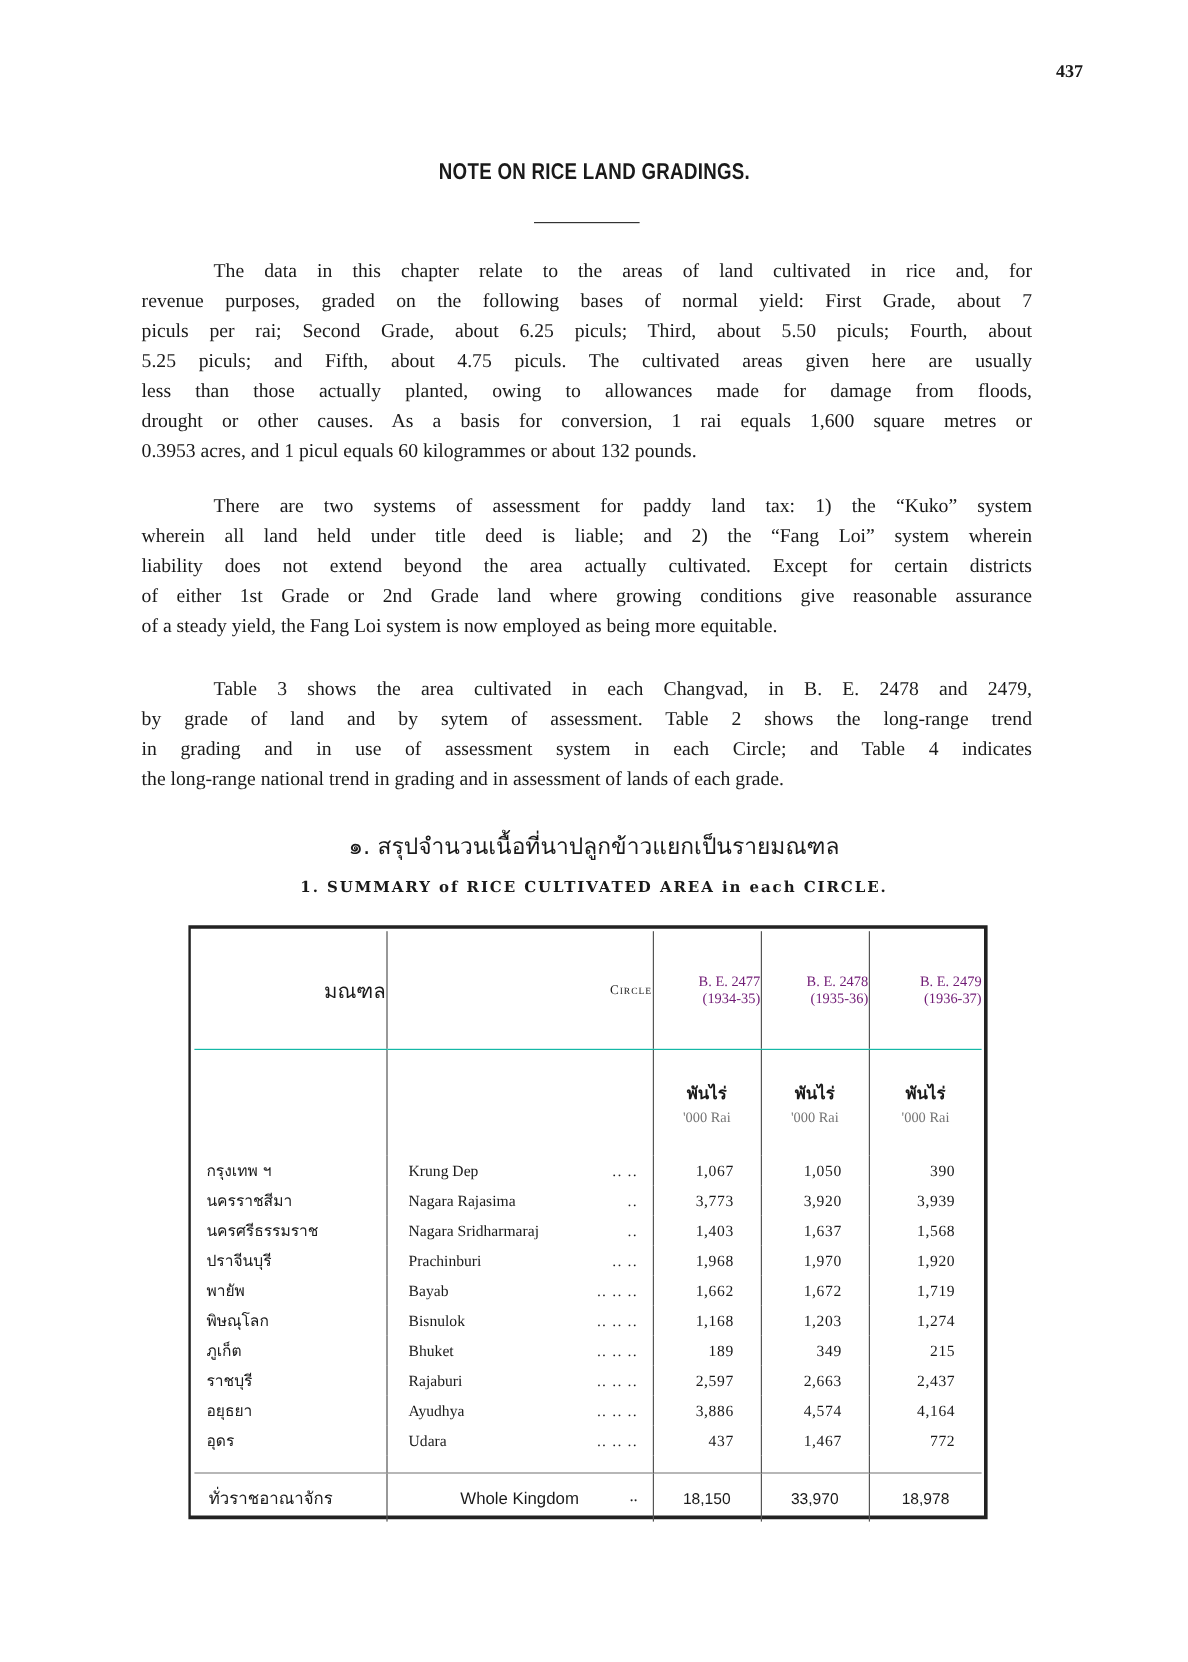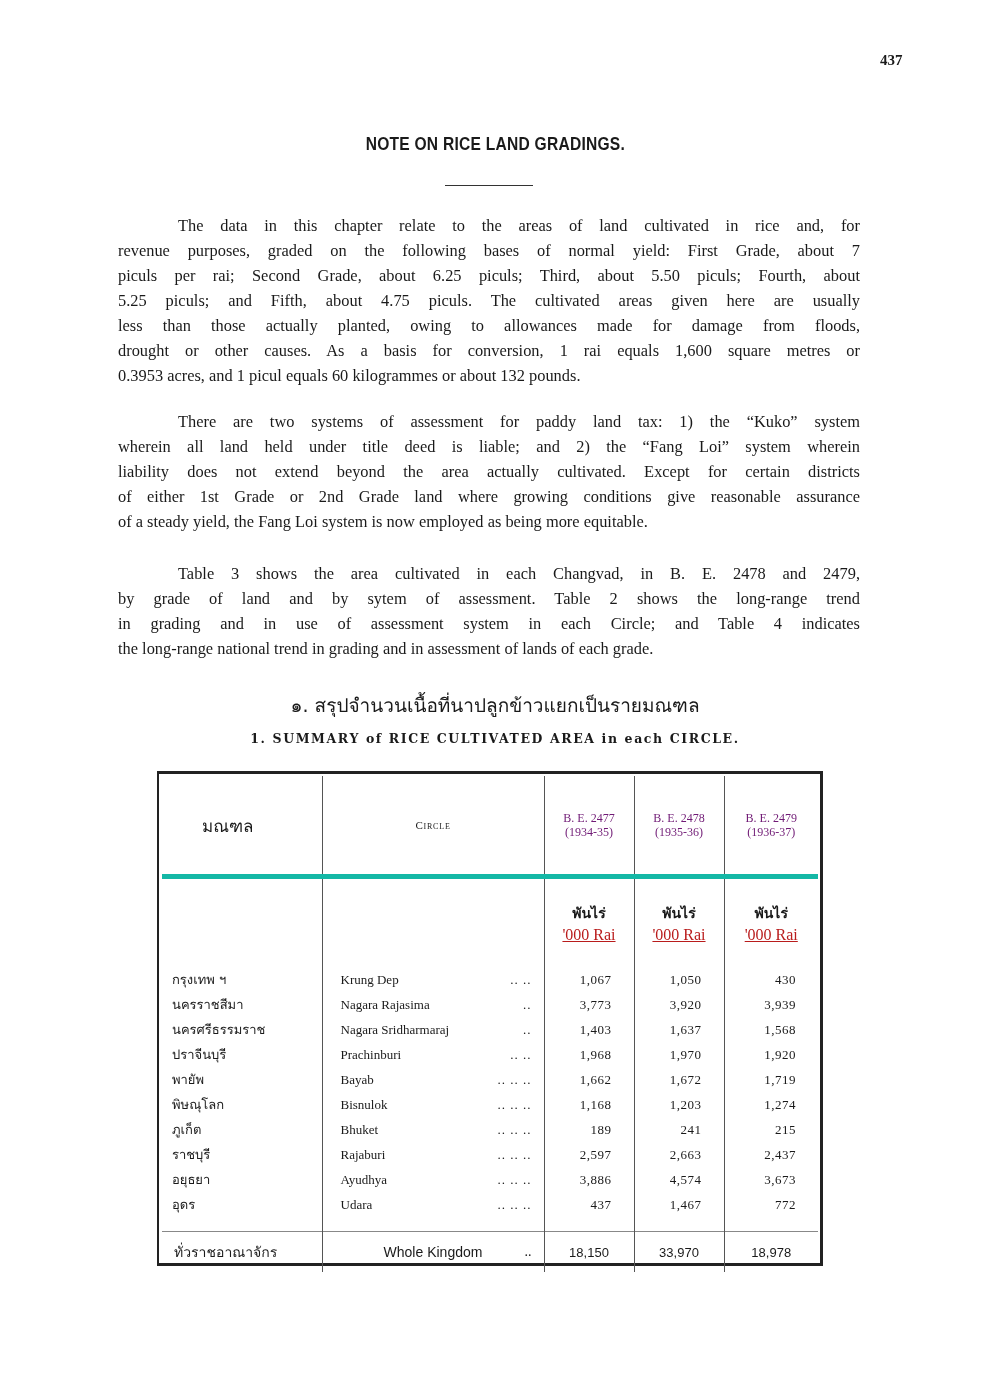--- a/index.html
+++ b/index.html
@@ -53,29 +53,29 @@
       position: absolute; left: 162px; top: 776px; width: 656px;
       border-collapse: collapse;
       font-family: "Liberation Serif", serif;
     }
     table.summary td, table.summary th { padding: 0; font-weight: normal; }
     .col-thai { width: 160px; }
     .col-circle { width: 222px; }
     .col-year { width: 90px; }
     .col-year2 { width: 90px; }
     .col-year3 { width: 94px; }
-    .hdr-row1 td { height: 98px; vertical-align: middle; border-bottom: 5px solid #14b8a6; }
+    .hdr-row1 td { height: 98px; vertical-align: middle; border-bottom: 1px solid #14b8a6; text-align: right; }
     .vline { border-left: 1px solid #555; }
     .hdr-thai { font-family: "DejaVu Sans", sans-serif; font-size: 17px; padding-left: 40px !important; }
     .hdr-circle { text-align: center; font-size: 11px; letter-spacing: 0.8px; font-variant: small-caps; }
     .hdr-year { text-align: center; font-size: 12px; line-height: 14px; color: #701a75; }
     .hdr-row2 td { height: 88px; vertical-align: middle; }
     .unit { text-align: center; }
     .unit-thai { display: block; font-family: "DejaVu Sans", sans-serif; font-weight: bold; font-size: 14px; }
-    .unit-en { display: block; font-size: 16px; color: #b91c1c; margin-top: 2px; text-decoration: underline; }
+    .unit-en { display: block; font-size: 12px; color: #737373; margin-top: 2px; }
     .data-row td { height: 25px; font-size: 13px; }
     .cell-thai { font-family: "DejaVu Sans", sans-serif; font-size: 14.5px; padding-left: 10px !important; }
     .cell-circle { padding-left: 18px !important; font-size: 12px; position: relative; }
     .cell-circle .dots { position: absolute; right: 12px; letter-spacing: 1px; }
     .cell-num { text-align: right; padding-right: 22px !important; font-weight: bold; font-size: 12.5px; letter-spacing: 0.5px; margin-top: 42px; }
     .spacer-row td { height: 14px; }
     .total-row td { height: 40px; border-top: 1px solid #888; }
     .total-thai { font-family: "DejaVu Sans", sans-serif; font-size: 14px; padding-left: 12px !important; }
     .total-circle { text-align: center; font-family: "Liberation Sans", sans-serif; font-weight: bold; font-size: 14px; position: relative; }
     .total-circle .dots { position: absolute; right: 12px; font-family: "Liberation Serif", serif; }
@@ -159,21 +159,21 @@
       <span class="unit-en">'000 Rai</span>
     </td>
   </tr>
   </tbody>
     <tbody id="rows-body">
       <tr class="data-row">
         <td class="cell-thai">กรุงเทพ ฯ</td>
         <td class="cell-circle vline"><span>Krung Dep</span><span class="dots">..          ..</span></td>
         <td class="cell-num vline">1,067</td>
         <td class="cell-num vline">1,050</td>
-        <td class="cell-num vline">430</td>
+        <td class="cell-num vline">390</td>
       </tr>
       <tr class="data-row">
         <td class="cell-thai">นครราชสีมา</td>
         <td class="cell-circle vline"><span>Nagara Rajasima</span><span class="dots">..</span></td>
         <td class="cell-num vline">3,773</td>
         <td class="cell-num vline">3,920</td>
         <td class="cell-num vline">3,939</td>
       </tr>
       <tr class="data-row">
         <td class="cell-thai">นครศรีธรรมราช</td>
@@ -200,36 +200,36 @@
         <td class="cell-thai">พิษณุโลก</td>
         <td class="cell-circle vline"><span>Bisnulok</span><span class="dots">..     ..     ..</span></td>
         <td class="cell-num vline">1,168</td>
         <td class="cell-num vline">1,203</td>
         <td class="cell-num vline">1,274</td>
       </tr>
       <tr class="data-row">
         <td class="cell-thai">ภูเก็ต</td>
         <td class="cell-circle vline"><span>Bhuket</span><span class="dots">..     ..     ..</span></td>
         <td class="cell-num vline">189</td>
-        <td class="cell-num vline">241</td>
+        <td class="cell-num vline">349</td>
         <td class="cell-num vline">215</td>
       </tr>
       <tr class="data-row">
         <td class="cell-thai">ราชบุรี</td>
         <td class="cell-circle vline"><span>Rajaburi</span><span class="dots">..     ..     ..</span></td>
         <td class="cell-num vline">2,597</td>
         <td class="cell-num vline">2,663</td>
         <td class="cell-num vline">2,437</td>
       </tr>
       <tr class="data-row">
         <td class="cell-thai">อยุธยา</td>
         <td class="cell-circle vline"><span>Ayudhya</span><span class="dots">..     ..     ..</span></td>
         <td class="cell-num vline">3,886</td>
         <td class="cell-num vline">4,574</td>
-        <td class="cell-num vline">3,673</td>
+        <td class="cell-num vline">4,164</td>
       </tr>
       <tr class="data-row">
         <td class="cell-thai">อุดร</td>
         <td class="cell-circle vline"><span>Udara</span><span class="dots">..     ..     ..</span></td>
         <td class="cell-num vline">437</td>
         <td class="cell-num vline">1,467</td>
         <td class="cell-num vline">772</td>
       </tr>
     </tbody>
   <tbody>

